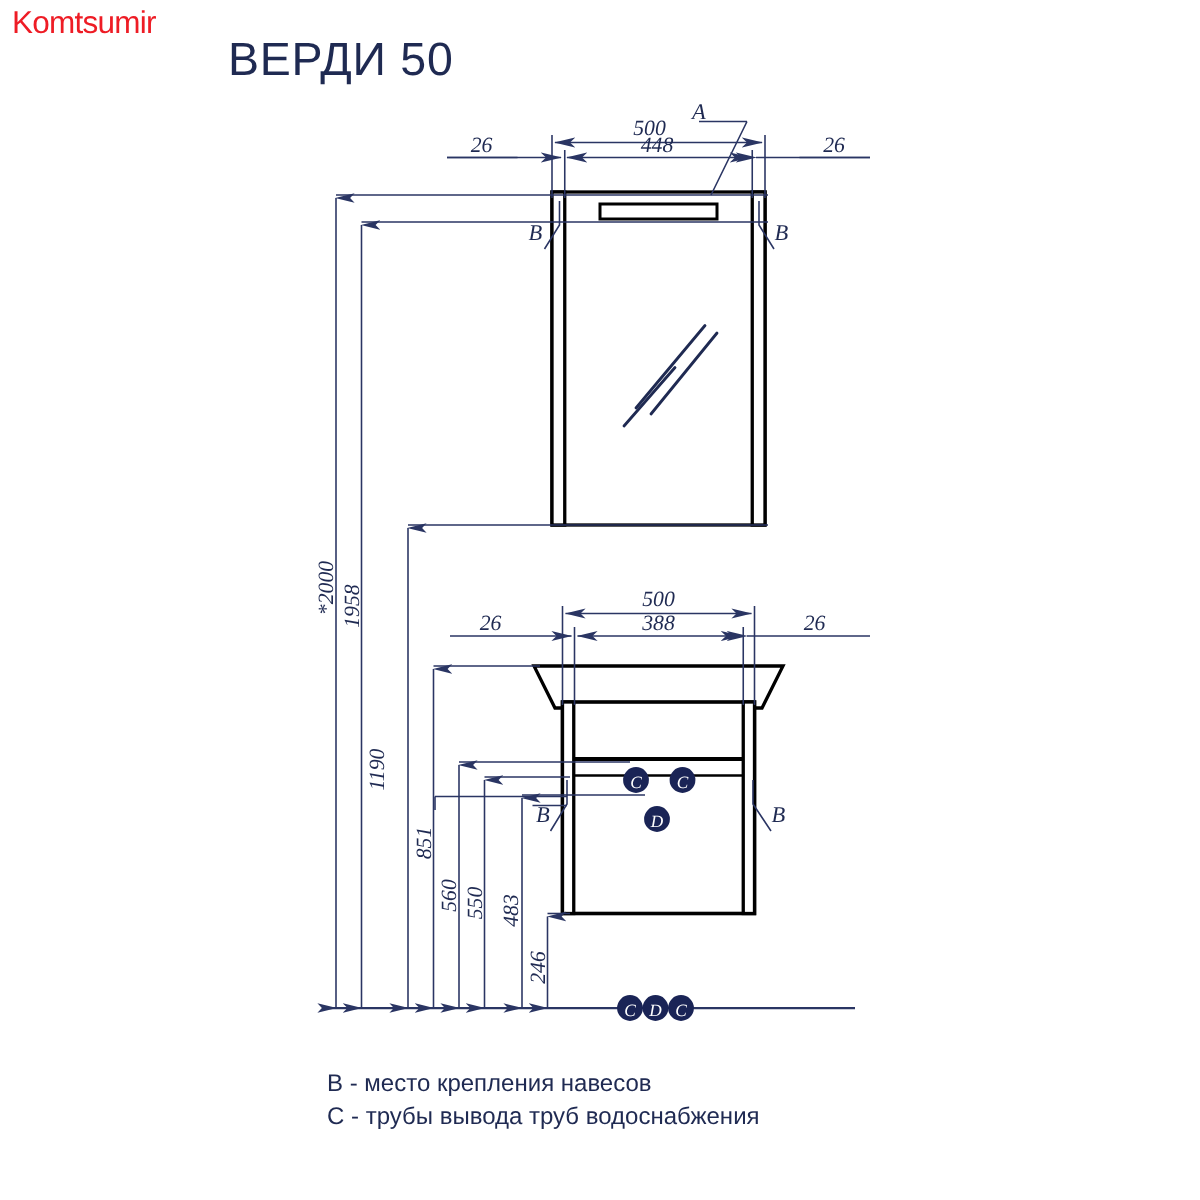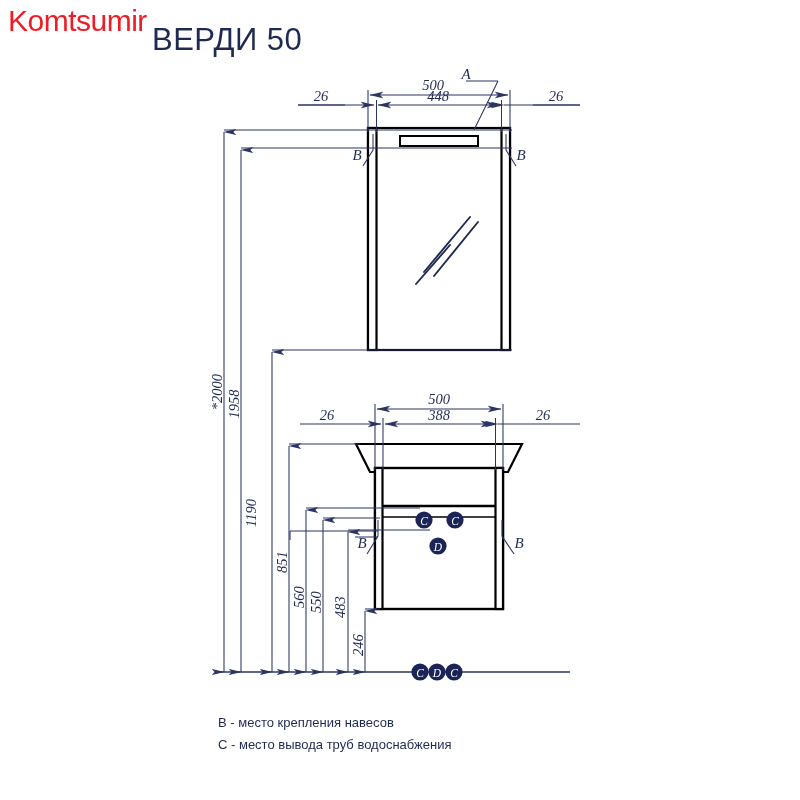--- a/index.html
+++ b/index.html
@@ -20,41 +20,41 @@
     left: 0;
     top: 0;
     width: 800px;
     height: 800px;
   }
   .wm {
     position: absolute;
     left: 8px;
     top: 4px;
     font-family: "Liberation Sans", sans-serif;
-    font-size: 30px;
+    font-size: 21px;
     color: #ee1c25;
     letter-spacing: -0.5px;
     white-space: nowrap;
   }
   .title {
     position: absolute;
     left: 152px;
     top: 22px;
     font-family: "Liberation Sans", sans-serif;
     font-size: 31px;
     color: #1f2a52;
     white-space: nowrap;
     letter-spacing: 0.5px;
   }
   .legend {
     position: absolute;
     left: 218px;
     top: 712px;
     font-family: "Liberation Sans", sans-serif;
-    font-size: 13px;
+    font-size: 16px;
     color: #1f2a52;
     line-height: 21.5px;
     white-space: nowrap;
   }
   .legend div { white-space: nowrap; }
 </style>
 </head>
 <body>
 
 <div id="page">
@@ -210,16 +210,16 @@
       </g>
       <g>
         <circle cx="454" cy="672" r="8.6" fill="#1a2456"></circle>
         <text x="454" y="677" fill="#ffffff" font-family="Liberation Serif, serif" font-style="italic" font-size="11.5" text-anchor="middle">C</text>
       </g>
     </g>
   </svg>
 
   <div class="legend">
     <div>B - место крепления навесов</div>
-    <div>C - место вывода труб водоснабжения</div>
+    <div>C - трубы вывода труб водоснабжения</div>
   </div>
 
 </div>
 
 </body></html>

